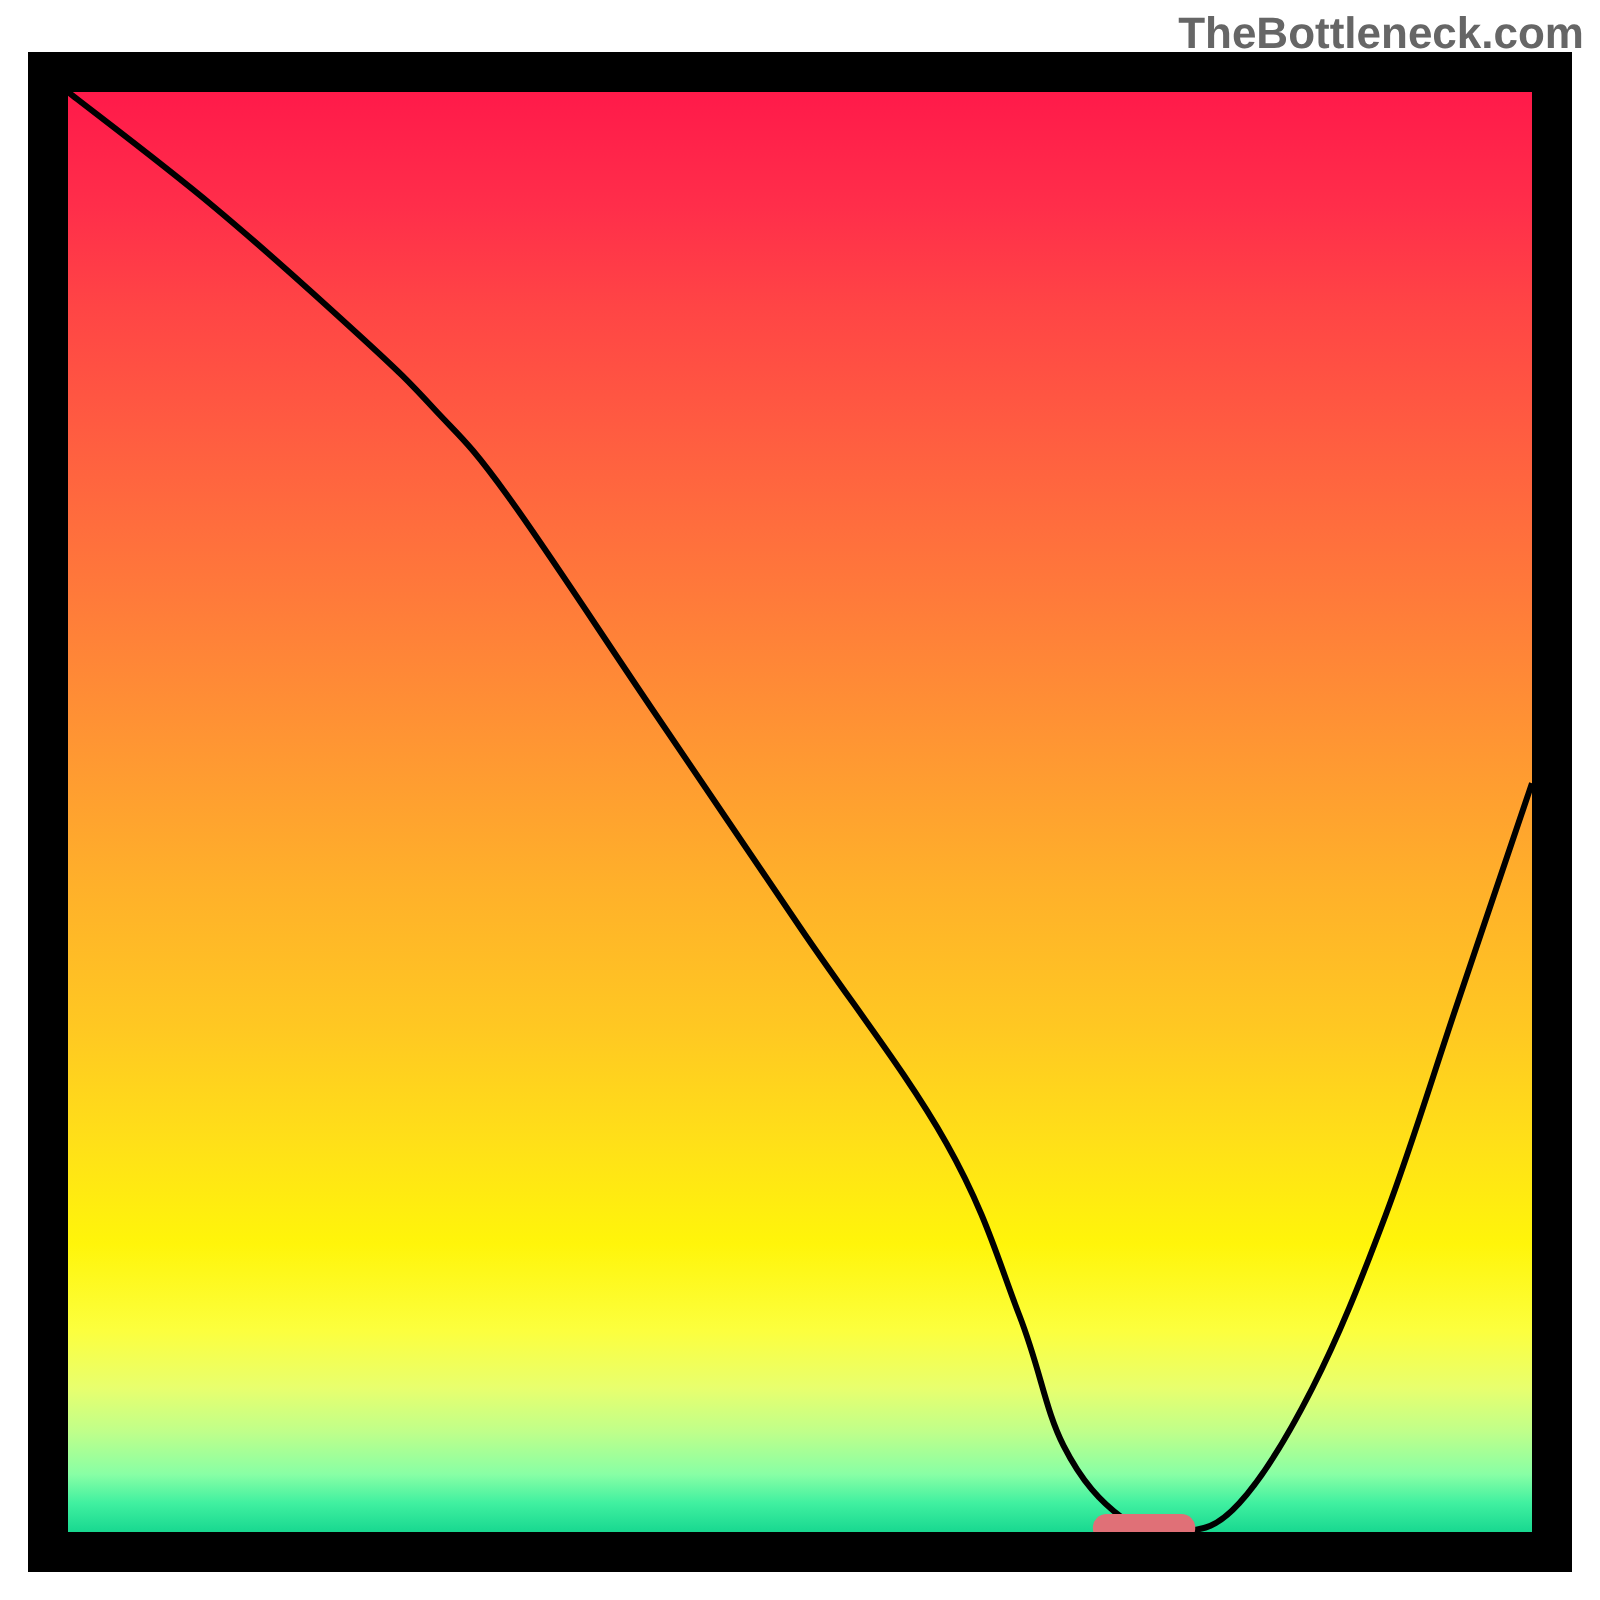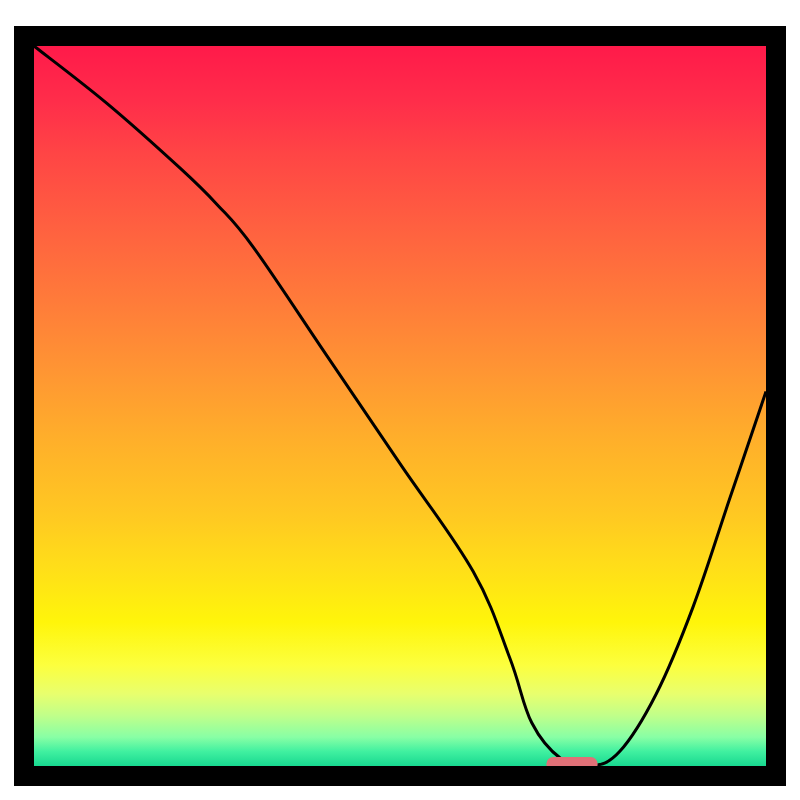--- a/index.html
+++ b/index.html
@@ -75,20 +75,21 @@
     height: 100%;
   }
   .marker {
     fill: #e07077;
   }
 </style>
 </head>
 <body>
 
 <div class="container">
+  <div class="watermark">TheBottleneck.com</div>
   <div class="frame">
     <div class="plot-area">
       <div class="gradient-bg"></div>
       <svg class="curve-svg" viewBox="0 0 732 720" preserveAspectRatio="none">
         <path id="curve-path" fill="none" stroke="#000000" stroke-width="3" d="M 0 0 C 13.176 10.368000000000004, 46.848 35.568000000000026, 73.2 57.60000000000002 C 99.552 79.63200000000002, 126.63600000000001 104.25599999999999, 146.4 122.39999999999998 C 166.16400000000002 140.54399999999998, 169.824 144.14399999999998, 183 158.39999999999998 C 196.176 172.65599999999998, 199.83599999999998 174.38400000000001, 219.6 201.60000000000002 C 239.364 228.81600000000003, 266.44800000000004 270.72, 292.8 309.6 C 319.152 348.48, 339.648 378.72, 366 417.6 C 392.352 456.48, 419.436 490.608, 439.2 525.6 C 458.964 560.592, 465.2592 584.784, 475.8 612 C 486.3408 639.216, 488.5368000000001 658.656, 497.76000000000005 676.8 C 506.9832 694.944, 516.4992 705.024, 527.04 712.8 C 537.5808 720.5759999999999, 545.7792000000001 721.2959999999999, 556.32 720 C 566.8608 718.7040000000001, 573.7416000000001 718.5600000000001, 585.6 705.6 C 597.4584 692.64, 609.0239999999999 673.92, 622.1999999999999 648 C 635.376 622.08, 645.624 596.592, 658.8000000000001 561.6 C 671.9760000000001 526.6080000000001, 682.2239999999999 492.48, 695.4 453.6 C 708.576 414.72, 725.412 365.03999999999996, 732 345.59999999999997"></path>
         <rect id="marker-rect" class="marker" rx="7" ry="7" height="14" x="512.4" y="711" width="51.24000000000001"></rect>
       </svg>
     </div>
   </div>
 </div>

